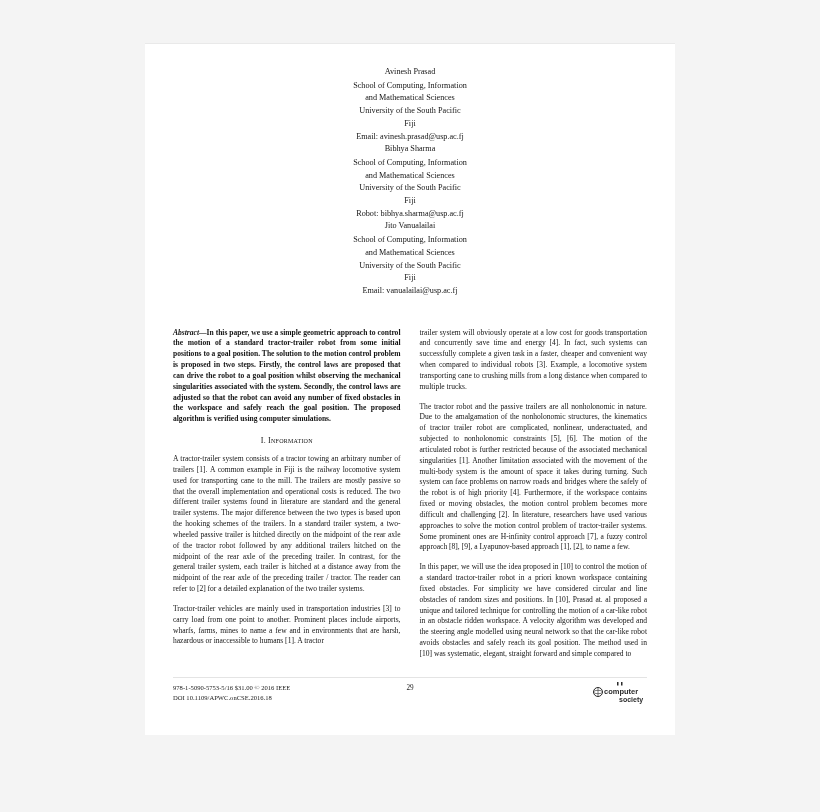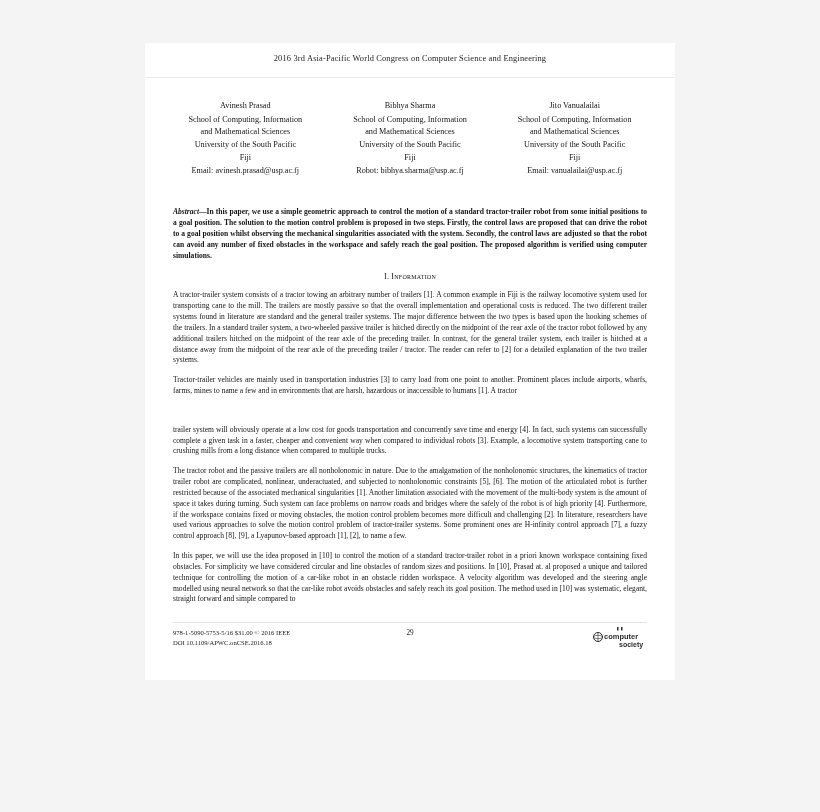--- a/index.html
+++ b/index.html
@@ -56,20 +56,21 @@
     color: #000;
     margin: 0;
     font-family: "Liberation Serif", "DejaVu Serif", serif;
   }
 
   
   .authors {
     display: flex;
     justify-content: center;
     padding: 22px 18px 0 18px;
+    flex-direction: column;
   }
   .author {
     flex: 1 1 0;
     text-align: center;
     font-size: 8.2px;
     line-height: 1.55;
     color: #151515;
   }
   .author .aname {
     display: block;
@@ -78,21 +79,20 @@
   .author .aline {
     display: block;
   }
 
   
   .body-cols {
     display: flex;
     gap: 19px;
     padding: 30px 28px 0 28px;
     box-sizing: border-box;
-    flex-direction: column;
   }
   .col {
     flex: 1 1 0;
     min-width: 0;
   }
   p.para {
     margin: 0 0 9px 0;
     font-size: 7.55px;
     line-height: 1.435;
     text-align: justify;
@@ -158,21 +158,20 @@
     width: 62px;
     height: 26px;
   }
   .cs-logo svg { display: block; }
 </style>
 </head>
 <body>
 
 <div id="page-sheet">
 
-  <div class="running-head">2016 3rd Asia-Pacific World Congress on Computer Science and Engineering</div>
   <div class="head-rule"></div>
 
 
   <div class="authors">
 
     <div class="author">
       <span class="aname">Avinesh Prasad</span>
       <span class="aline">School of Computing, Information</span>
       <span class="aline">and Mathematical Sciences</span>
       <span class="aline">University of the South Pacific</span>

